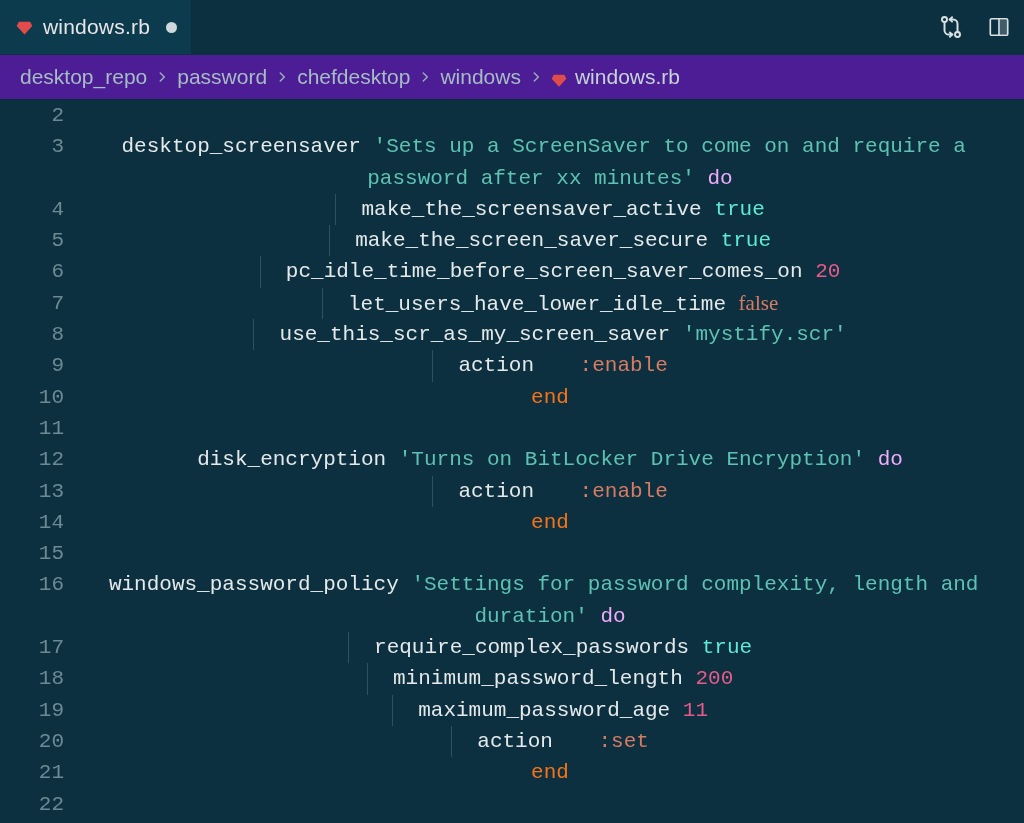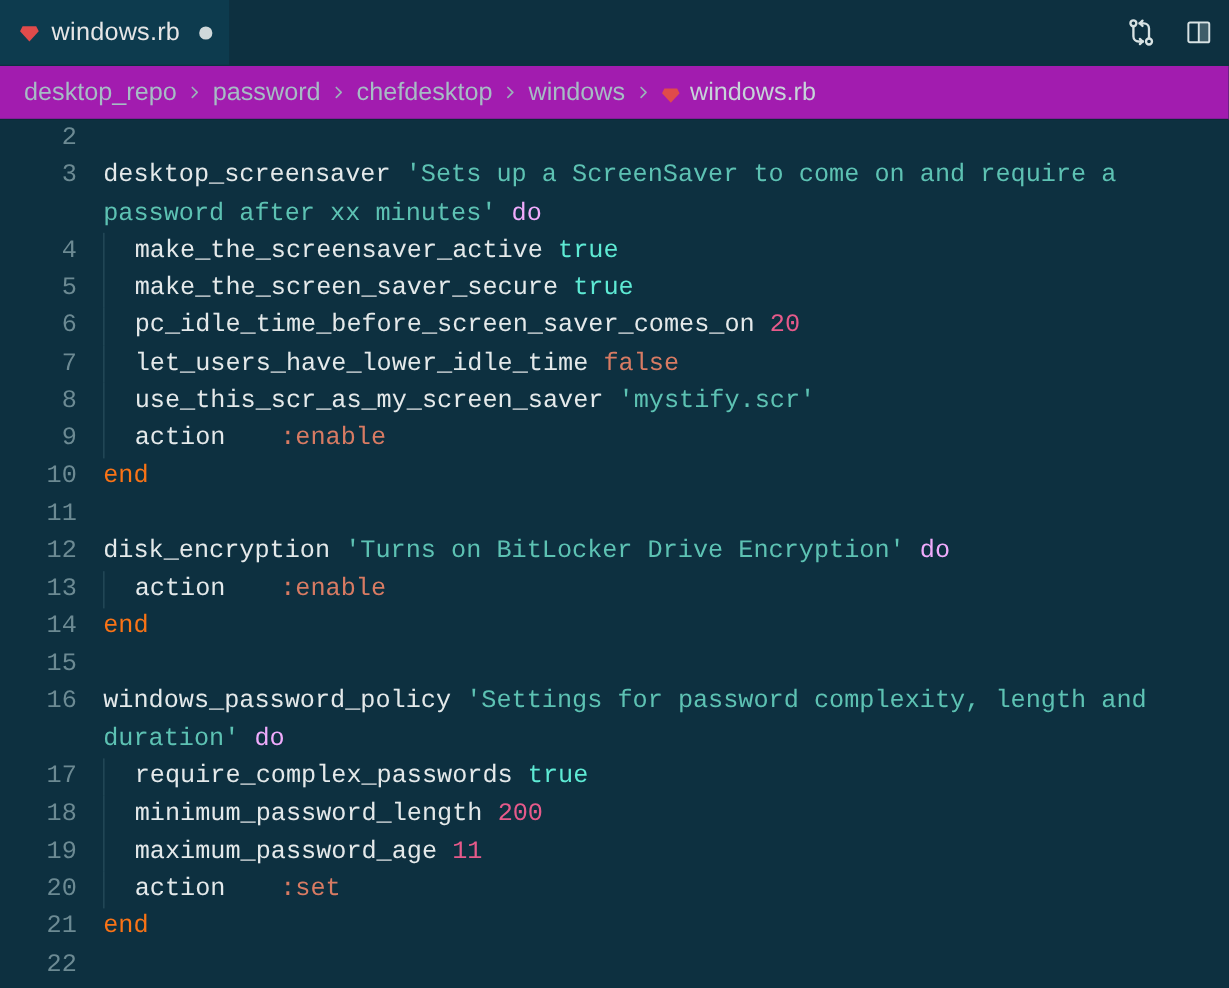--- a/index.html
+++ b/index.html
@@ -48,21 +48,21 @@
 
   
   .breadcrumbs {
     display: flex; align-items: center;
     gap: 8px;
     padding: 10px 20px 10px 20px;
     font-family: -apple-system, BlinkMacSystemFont, "Segoe UI", sans-serif;
     font-size: 21px;
     color: #a6bdc4;
     border-bottom: 1px solid #0b2a38;
-    background: #a21caf;
+    background: #4c1d95;
   }
   .crumb { white-space: nowrap; }
   .crumb-sep { color: #9bb2b9; display:flex; align-items:center; }
   .crumb-sep svg { width: 14px; height: 14px; }
   .crumb-last { display:flex; align-items:center; gap:8px; color:#c6d4d8;}
   .crumb-last .ruby-ico { width:16px; height:16px; }
 
   
   .editor {
     display: flex;
@@ -74,38 +74,38 @@
   }
   .gutter {
     width: 86px;
     text-align: right;
     padding-right: 22px;
     color: #6c8a93;
     user-select: none;
   }
   .gutter .ln { height: 31.3px; }
   .code { flex:1; padding-right:10px; overflow:hidden;}
-  .code .row { height: 31.3px; } 
+  .code .row { height: 31.3px; text-align: center; } 
 
   
   .ig {
     display:inline-block;
     width: 0;
     height: 31.3px;
     border-left: 1px solid #2d5361;
     margin-left: 0px;
     vertical-align: top;
   }
 
   
   .tok-ident   { color: #e4e9ea; }      
   .tok-call    { color: #e4e9ea; }      
   .tok-str     { color: #5dc2b3; } 
   .tok-true    { color: #5eead4; font-family: Liberation Mono, monospace; }
-  .tok-false   { color: #d87b63; }
+  .tok-false   { color: #d87b63; font-family: Liberation Serif, serif; }
   .tok-num     { color: #e65a8a; }
   .tok-sym     { color: #d87b63; margin-left: 33px; }     
   .tok-end     { color: #f97316; }
   .tok-do      { color: #f0abfc; }
 
 </style>
 </head>
 <body>
 
 <div class="tabbar">

